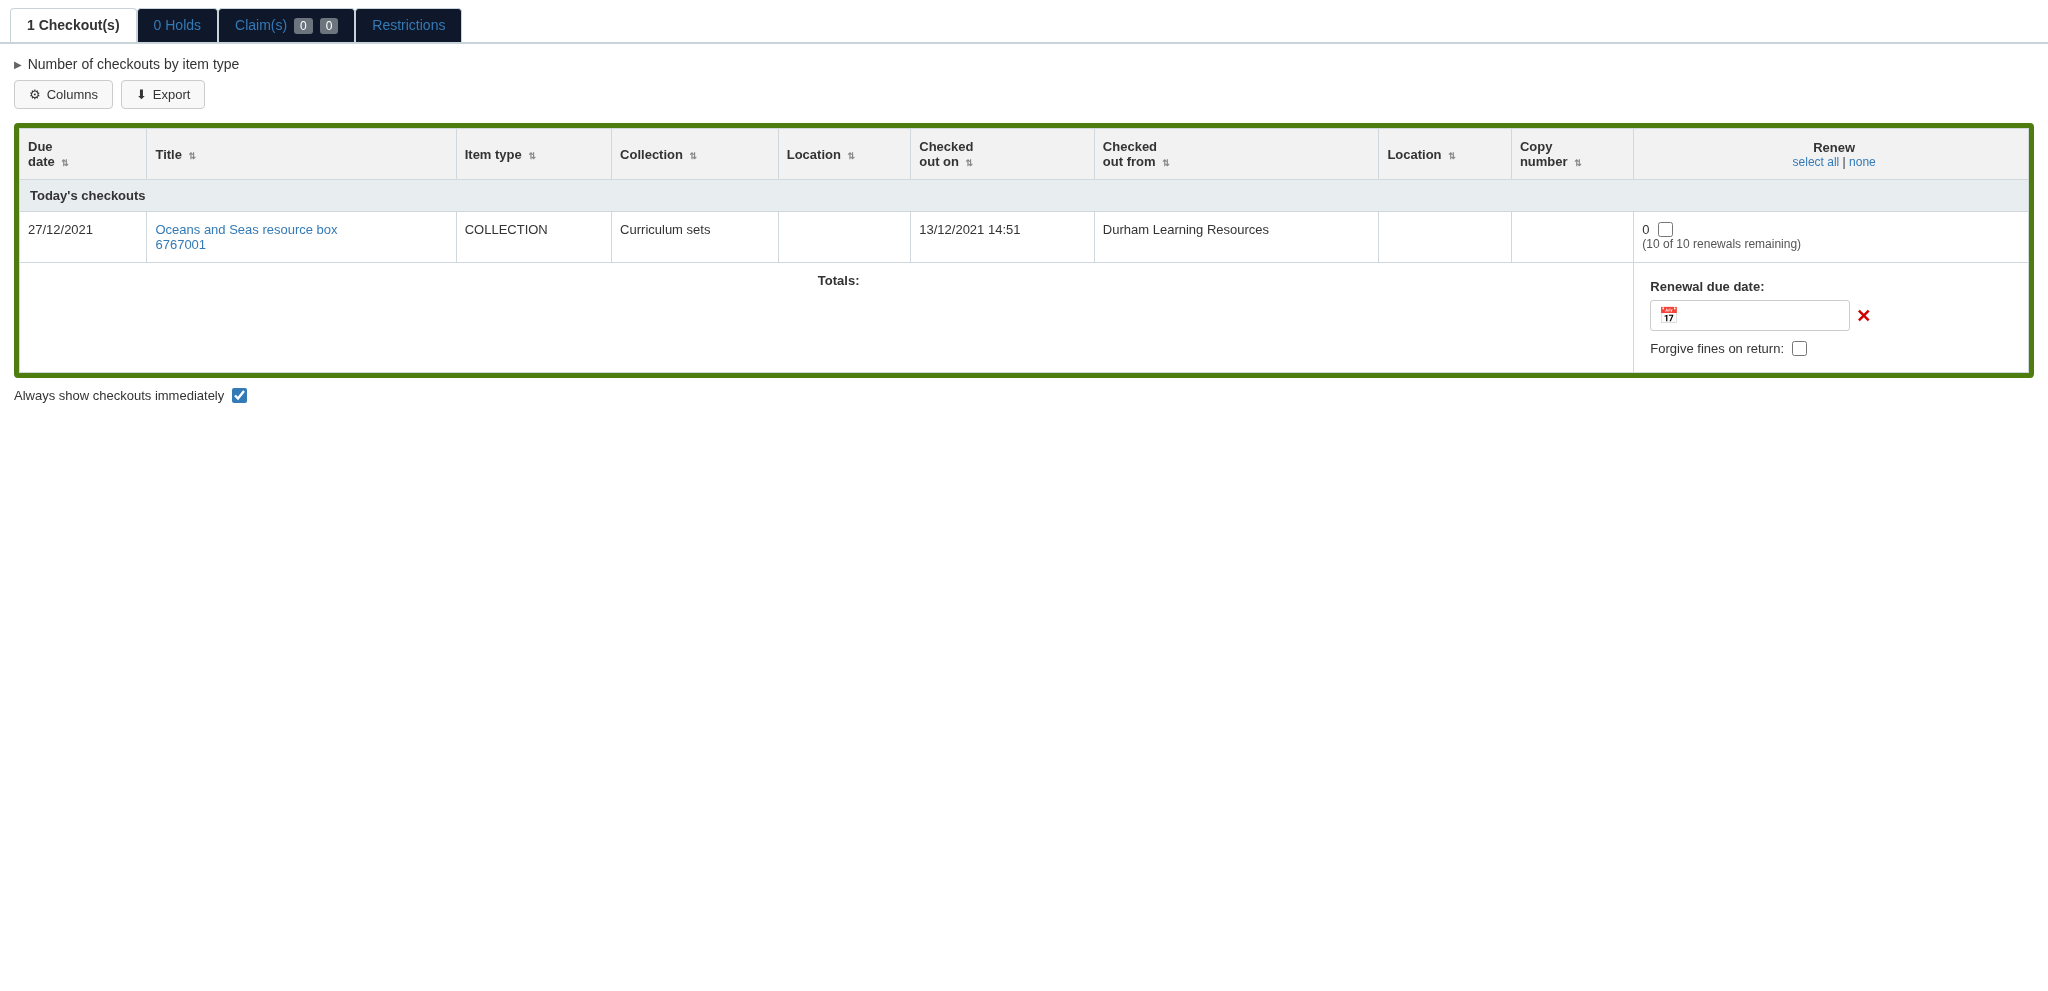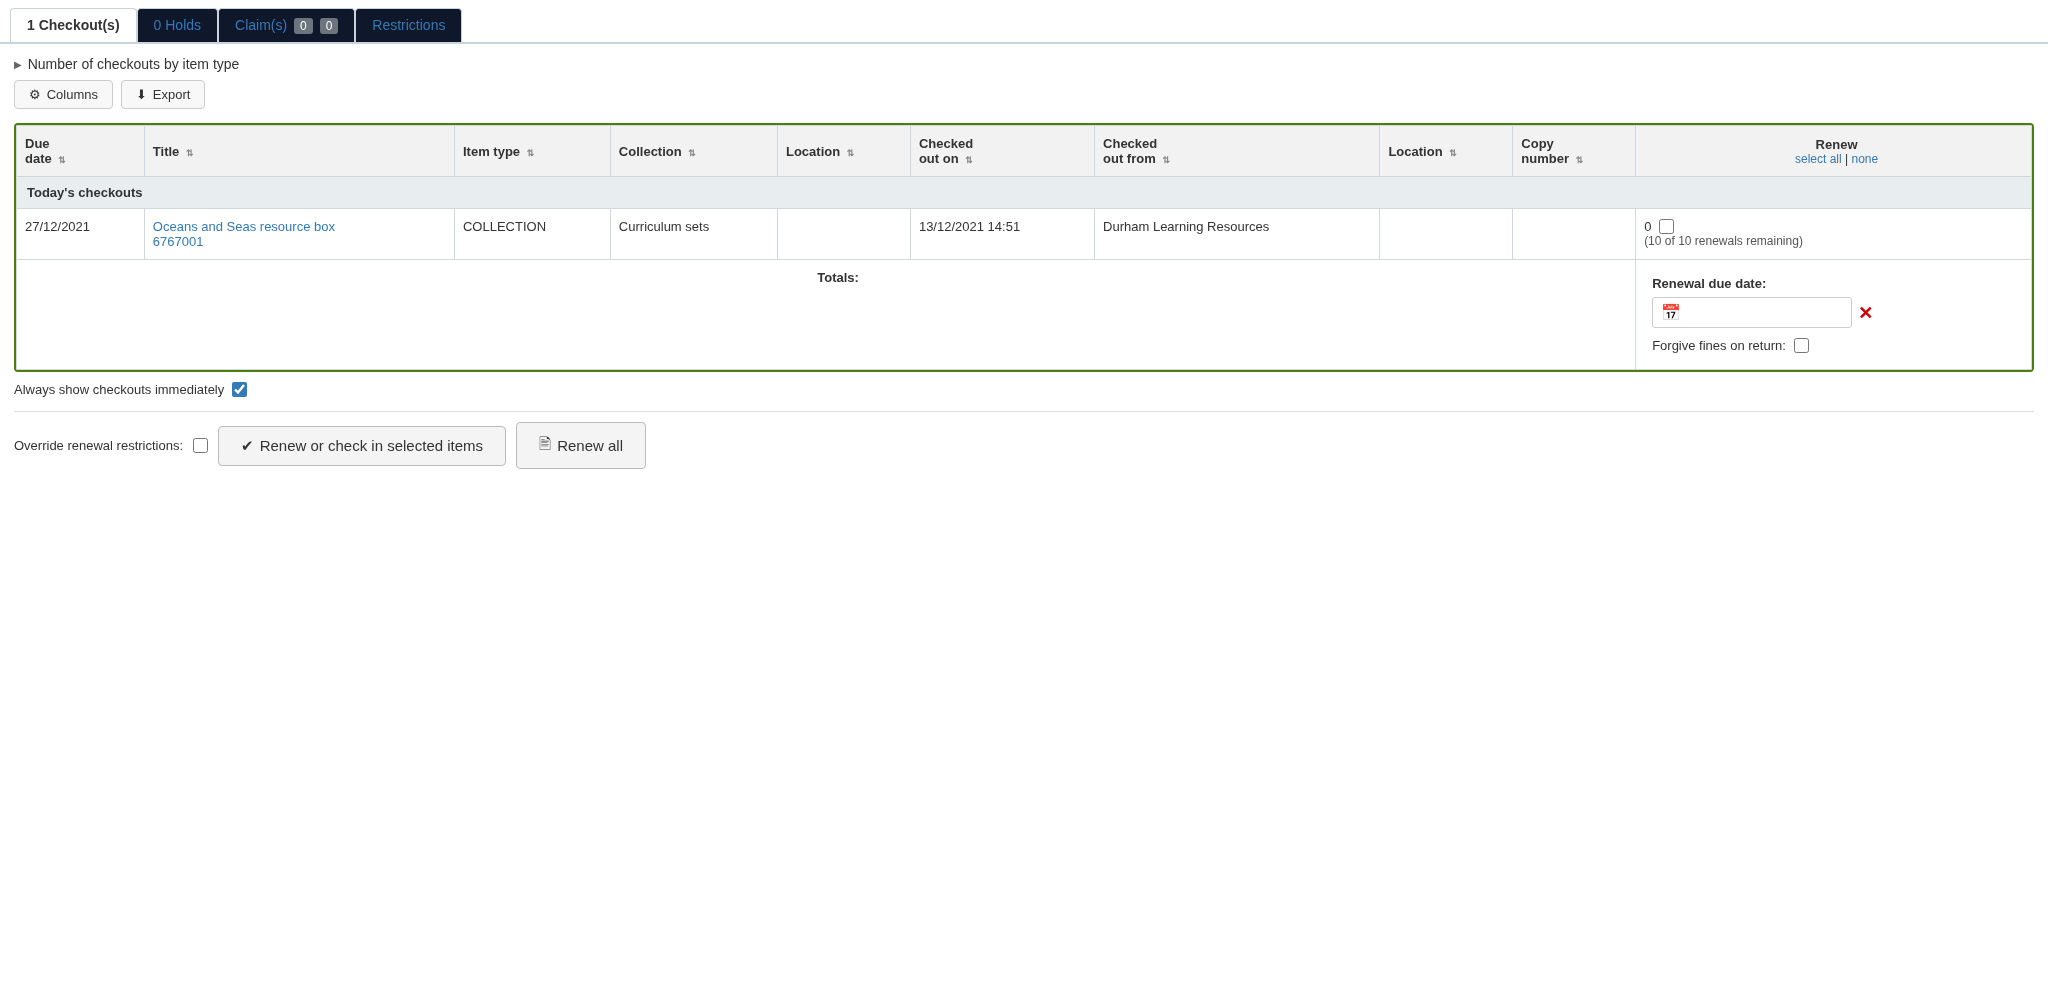--- a/index.html
+++ b/index.html
@@ -77,21 +77,21 @@
       border: 1px solid #ccc;
       background: #f8f8f8;
       border-radius: 4px;
       cursor: pointer;
       font-size: 13px;
       color: #333;
     }
 
     
     .table-wrapper {
-      border: 2px solid #4d7c0f;
+      border: 5px solid #4d7c0f;
       border-radius: 4px;
       overflow: hidden;
       margin-bottom: 10px;
     }
     table {
       width: 100%;
       border-collapse: collapse;
       font-size: 13px;
     }
     thead tr {
@@ -395,26 +395,14 @@
         </tr>
       </tbody>
     </table>
   </div>
 
   <div class="always-show">
     <span>Always show checkouts immediately</span>
     <input type="checkbox" class="checked-blue" checked="" style="">
   </div>
 
-  <div class="action-bar">
-    <span class="override-label">Override renewal restrictions:</span>
-    <input type="checkbox" style="">
-    <button class="btn-action">
-      <span>✔</span>
-      <span>Renew or check in selected items</span>
-    </button>
-    <button class="btn-action">
-      <span>🖹</span>
-      <span>Renew all</span>
-    </button>
-  </div>
 
 </div>
 
 </body></html>

